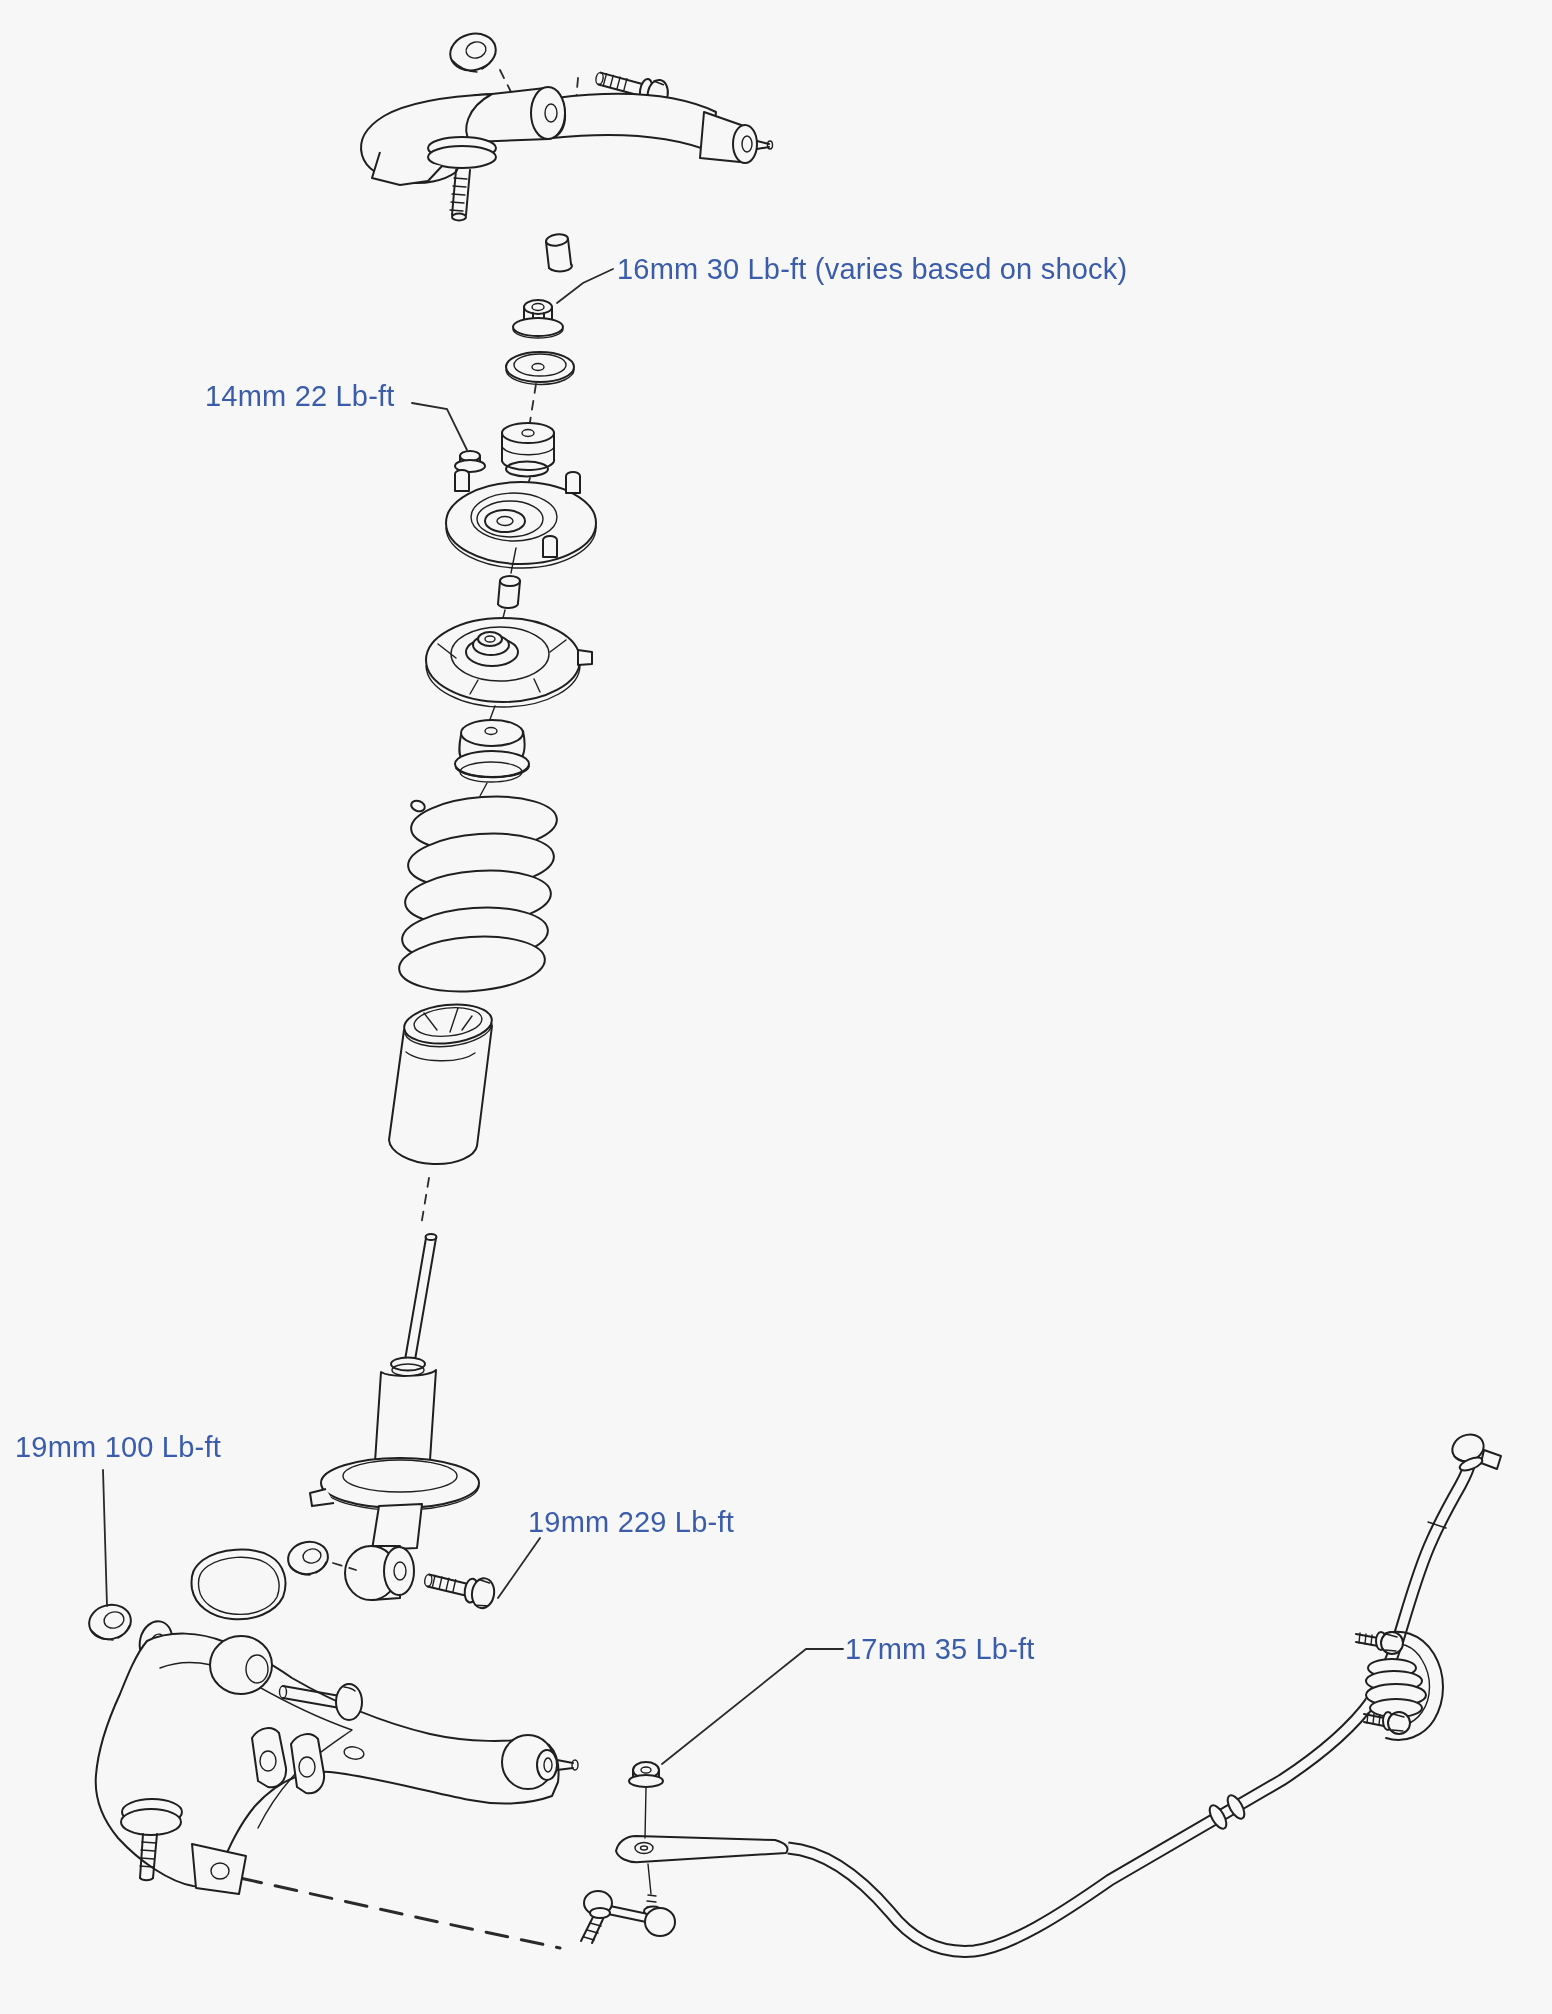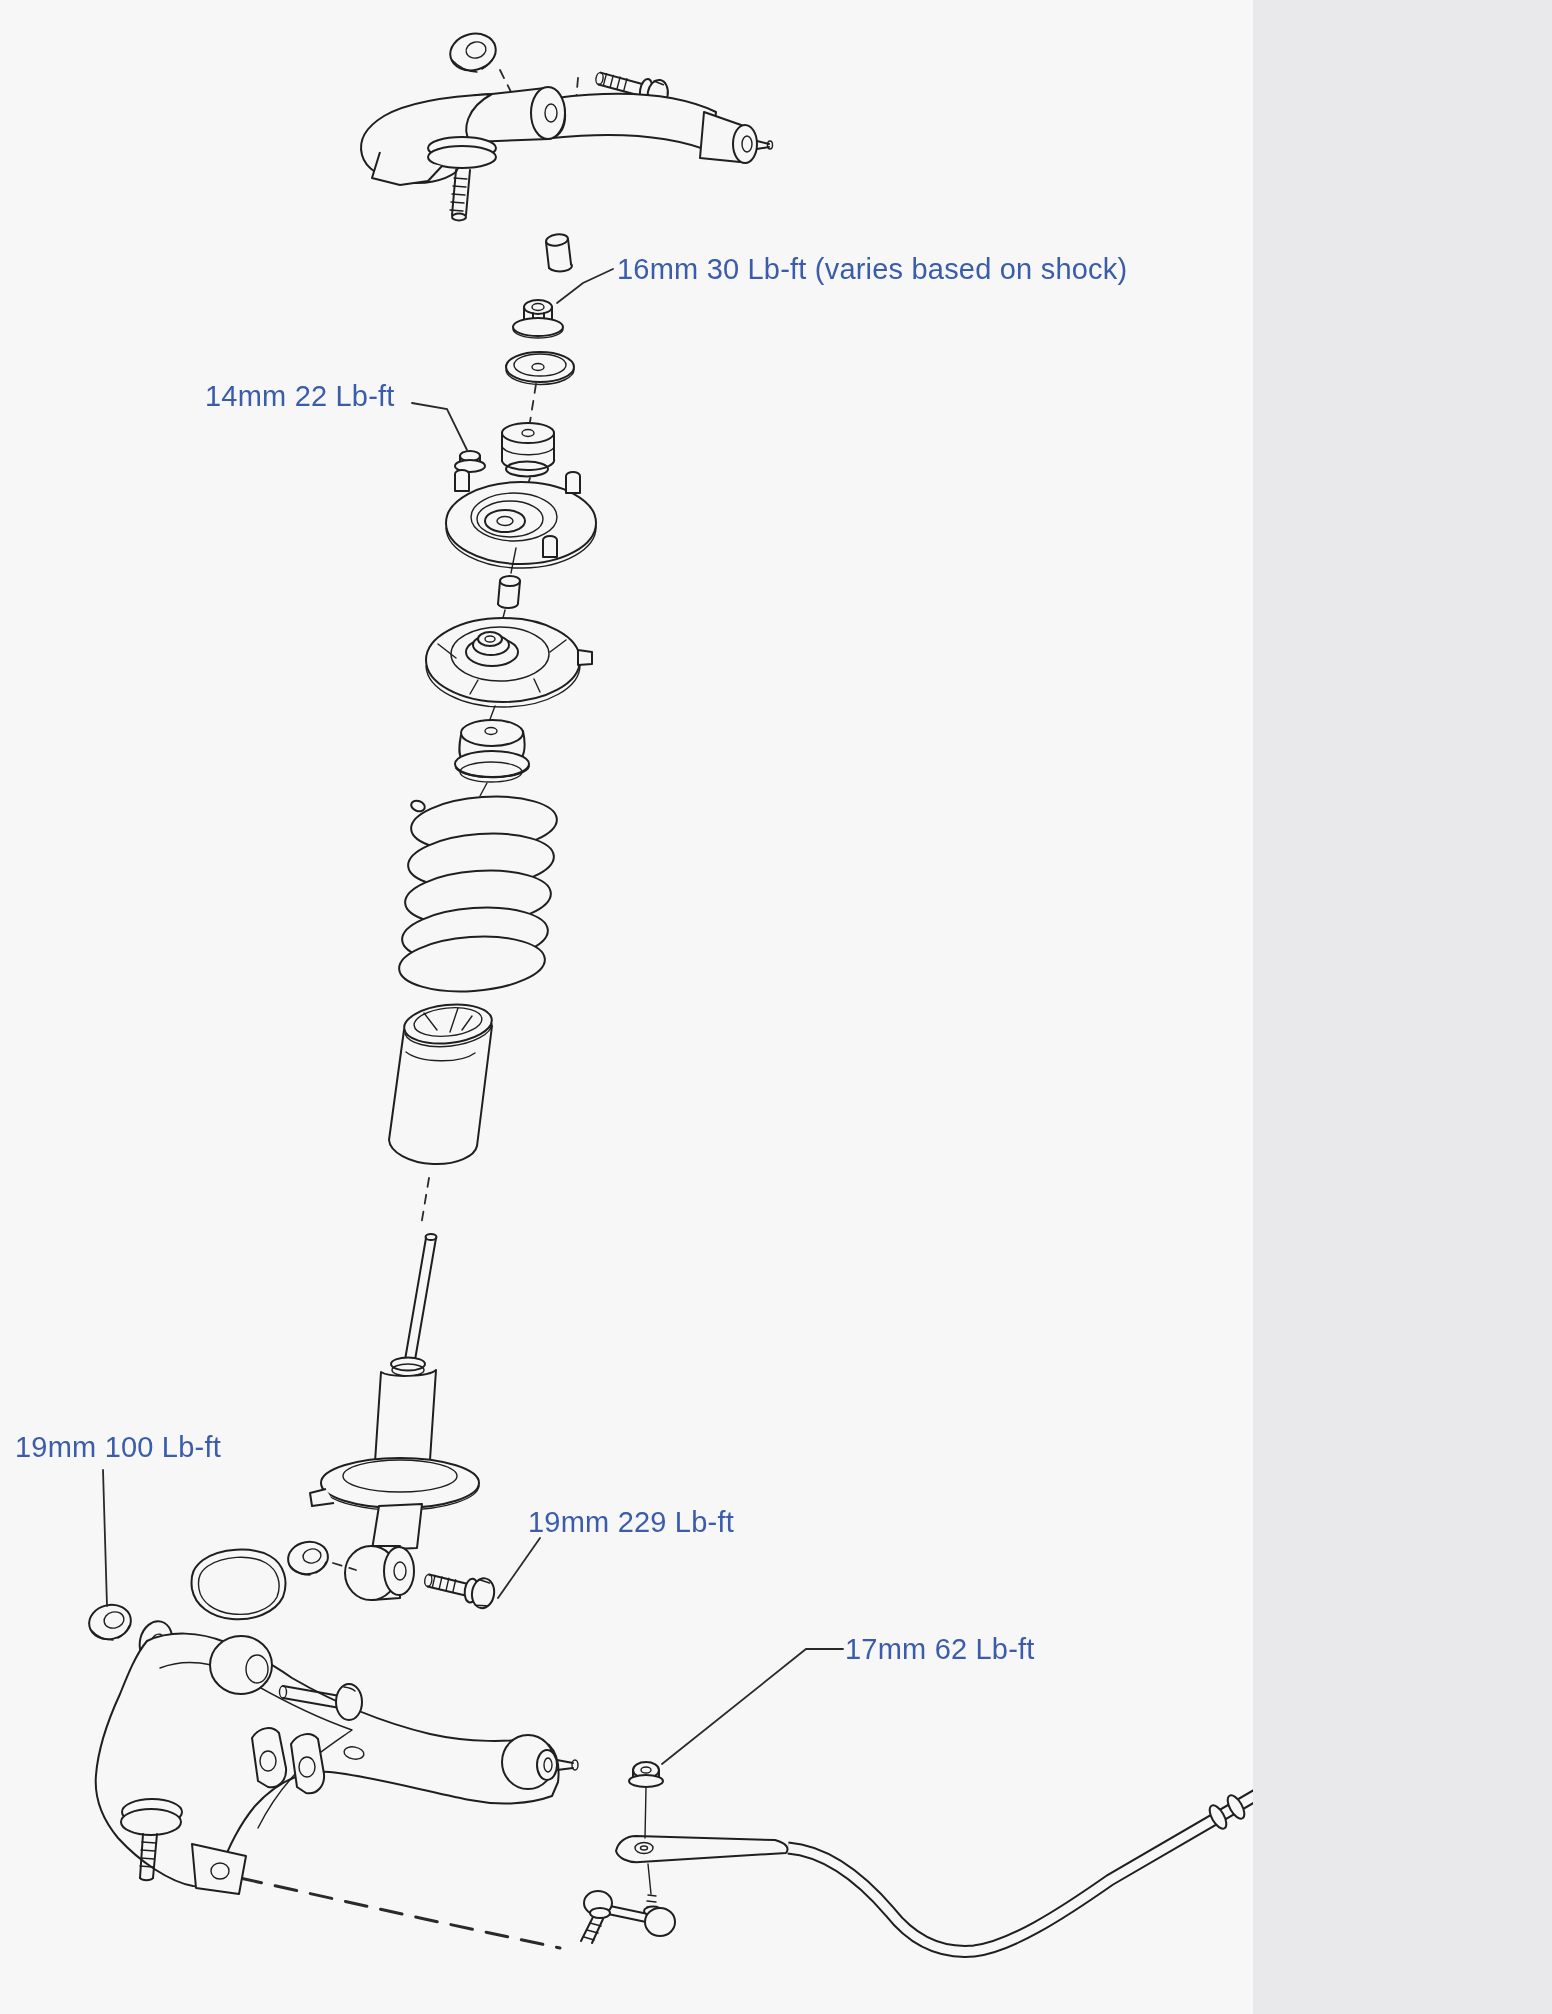--- a/index.html
+++ b/index.html
@@ -1,17 +1,17 @@
 <!DOCTYPE html>
 <html><head>
 <meta charset="utf-8">
 <style>
   html,body{margin:0;padding:0;background:#e9e9ec;}
   .stage{
-    position:relative;width:1253px;height:2014px;background:#f7f7f8;
+    position:relative;width:1552px;height:2014px;background:#f7f7f8;
     font-family:"Liberation Sans", sans-serif;overflow:hidden;
   }
   .stage svg{position:absolute;left:0;top:0;}
   .label{
     position:absolute;color:#3a5cab;font-size:29px;font-weight:500;
     letter-spacing:0.2px;white-space:nowrap;line-height:32px;
   }
   .ln{fill:none;stroke:#1f1f1f;stroke-width:2;stroke-linecap:round;stroke-linejoin:round;}
   .fl{fill:#f7f7f8;stroke:#1f1f1f;stroke-width:2;stroke-linejoin:round;}
   .thin{stroke-width:1.4;}
@@ -313,14 +313,14 @@
   <path class="ldr" d="M412,403 L447,409 L467,450"></path>
   <path class="ldr" d="M103,1470 L107,1606"></path>
   <path class="ldr" d="M540,1538 L498,1598"></path>
   <path class="ldr" d="M843,1649 L806,1649 L662,1764"></path>
 </svg>
 
   <div class="label" style="left:617px;top:253px;">16mm 30 Lb-ft (varies based on shock)</div>
   <div class="label" style="left:205px;top:380px;">14mm 22 Lb-ft</div>
   <div class="label" style="left:15px;top:1431px;">19mm 100 Lb-ft</div>
   <div class="label" style="left:528px;top:1506px;">19mm 229 Lb-ft</div>
-  <div class="label" style="left:845px;top:1633px;">17mm 62 Lb-ft</div>
+  <div class="label" style="left:845px;top:1633px;">17mm 35 Lb-ft</div>
 </div>
 
 </body></html>

